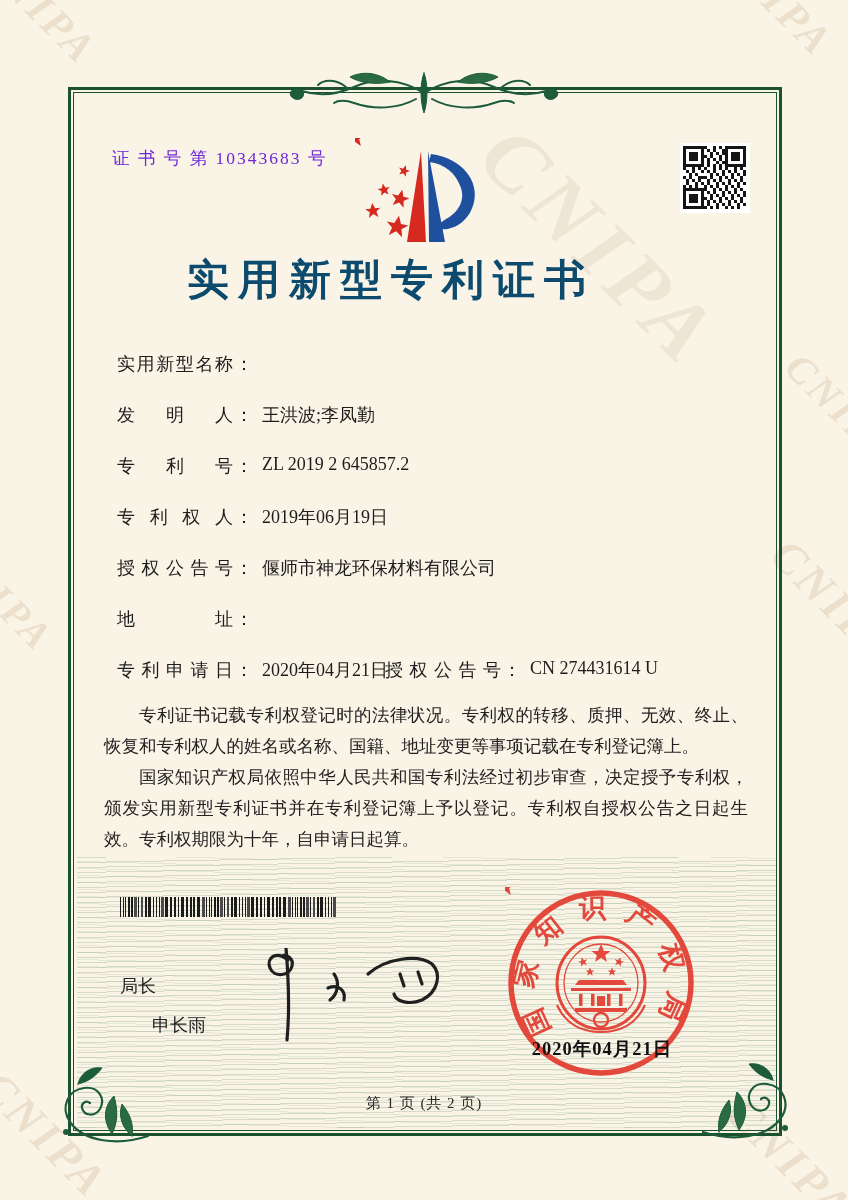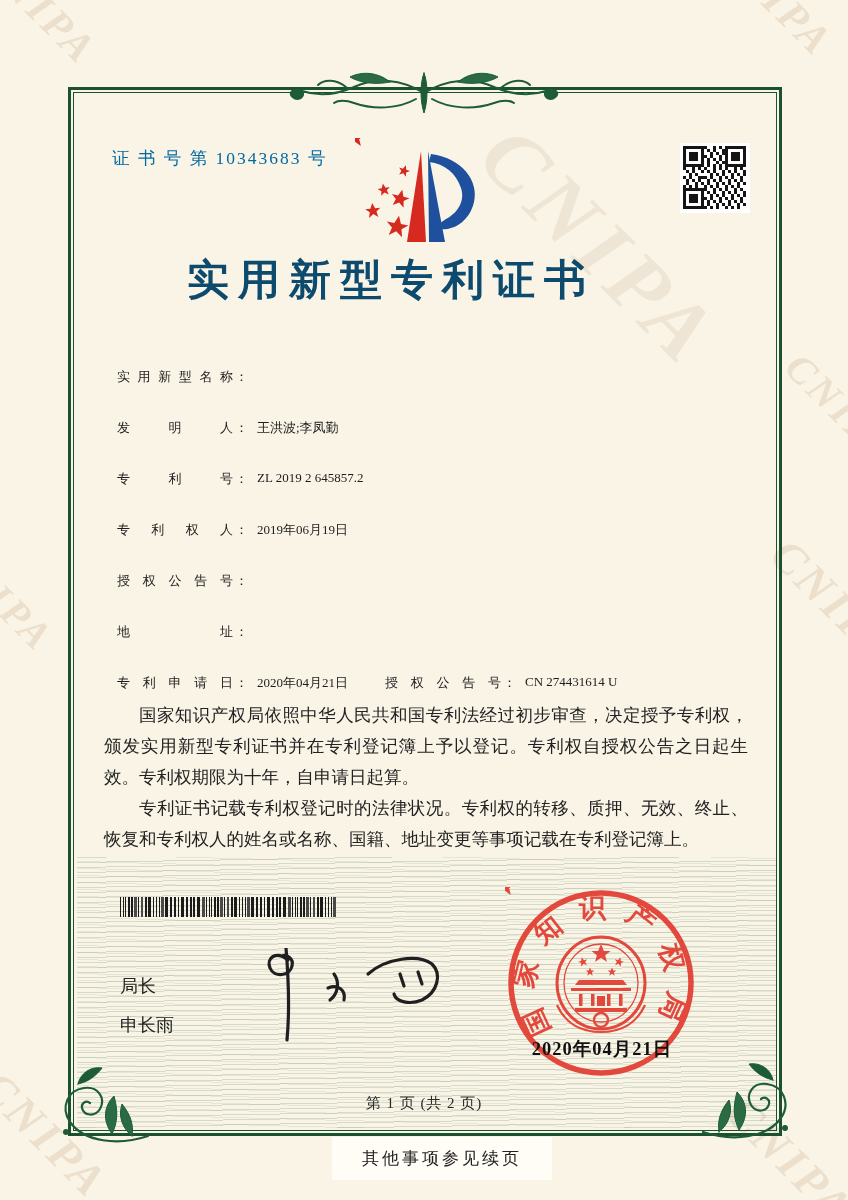--- a/index.html
+++ b/index.html
@@ -33,51 +33,51 @@
       repeating-linear-gradient(179deg, rgba(122,158,128,0.30) 0 1px, rgba(122,158,128,0) 1px 5px),
       repeating-linear-gradient(1.5deg, rgba(122,158,128,0.16) 0 1px, rgba(122,158,128,0) 1px 7px);
   }
   .ornament{position:absolute;}
   .orn-top{left:262px; top:67px;}
   .orn-bl{left:48px; top:1062px;}
   .orn-br{left:688px; top:1058px; transform:scaleX(-1);}
   
   .cert-no{
     position:absolute; left:112px; top:146px; font-size:17.5px;
-    letter-spacing:2px; color:#0369a1;
+    letter-spacing:2px; color:#6d28d9;
   }
   .logo{position:absolute; left:355px; top:138px;}
   .qr{
     position:absolute; left:680px; top:143px; width:64px; height:64px;
     background:#fff; padding:3px;
   }
   .qr-grid{display:grid; grid-template-columns:repeat(21,3px); grid-auto-rows:3px;}
   .qm{background:#151515;}
   .cert-title{
     position:absolute; left:73px; top:252px; width:636px; text-align:center;
     font-size:42px; font-weight:bold; letter-spacing:9px; color:#0c4a6e;
   }
   
   .fields{position:absolute; left:117px; top:352px; width:640px;}
-  .field-row{position:relative; display:flex; height:30px; margin-bottom:21px; font-size:13px;margin-top:16px;}
+  .field-row{position:relative; display:flex; height:30px; margin-bottom:21px; font-size:18px;}
   .fl{width:116px; text-align:justify; text-align-last:justify; color:#1d1d1d;}
   .fc{margin:0 9px 0 2px;}
   .fv{white-space:nowrap;}
   .grant2{position:absolute; left:268px; display:flex;}
   
   .body-text{position:absolute; left:104px; top:700px; width:644px;}
   .body-text p{
     margin:0; font-size:17.5px; line-height:31px; text-indent:2em;
     text-align:justify; color:#222;
   }
   
   .barcode{position:absolute; left:120px; top:897px; width:218px; height:20px; display:flex; align-items:stretch;}
   .barcode span{display:block; height:100%;}
   .signer{position:absolute; left:120px; top:974px; font-family:"Liberation Sans","DejaVu Sans",sans-serif; font-size:18px; color:#222;}
-  .signer .line2{margin-top:15px;}
+  .signer .line2{margin-top:15px;margin-left:32px;}
   .signature{position:absolute; left:246px; top:948px;}
   .seal{position:absolute; left:505px; top:887px;}
   .seal-date{
     position:absolute; left:506px; top:1036px; width:192px; text-align:center;
     font-size:18.5px; font-weight:bold; color:#111; letter-spacing:1px; white-space:nowrap;
   }
   .page-no{
     position:absolute; left:73px; top:1094px; width:702px; text-align:center;
     font-size:15px; letter-spacing:1px; color:#2a2a2a;
   }
@@ -614,40 +614,41 @@
         <span class="fv">ZL 2019 2 645857.2</span>
     </div>
     <div class="field-row">
       <span class="fl">专利权人</span>
         <span class="fc">：</span>
         <span class="fv">2019年06月19日</span>
     </div>
     <div class="field-row">
       <span class="fl">授权公告号</span>
         <span class="fc">：</span>
+        <span class="fv">偃师市神龙环保材料有限公司</span>
     </div>
     <div class="field-row">
       <span class="fl">地址</span>
         <span class="fc">：</span>
     </div>
     <div class="field-row">
       <span class="fl">专利申请日</span>
         <span class="fc">：</span>
         <span class="fv">2020年04月21日</span>
       <span class="grant2">
         <span class="fl">授权公告号</span>
           <span class="fc">：</span>
           <span class="fv">CN 274431614 U</span>
       </span>
     </div>
   </div>
 
   <div class="body-text">
+    <p>专利证书记载专利权登记时的法律状况。专利权的转移、质押、无效、终止、恢复和专利权人的姓名或名称、国籍、地址变更等事项记载在专利登记簿上。</p>
     <p>国家知识产权局依照中华人民共和国专利法经过初步审查，决定授予专利权，颁发实用新型专利证书并在专利登记簿上予以登记。专利权自授权公告之日起生效。专利权期限为十年，自申请日起算。</p>
-    <p>专利证书记载专利权登记时的法律状况。专利权的转移、质押、无效、终止、恢复和专利权人的姓名或名称、国籍、地址变更等事项记载在专利登记簿上。</p>
   </div>
 
   <div class="barcode">
       <span style="width: 1px; margin-right: 2px; background: rgb(27, 27, 27);"></span>
       <span style="width: 1px; margin-right: 1px; background: rgb(27, 27, 27);"></span>
       <span style="width: 1px; margin-right: 2px; background: rgb(27, 27, 27);"></span>
       <span style="width: 2px; margin-right: 1px; background: rgb(27, 27, 27);"></span>
       <span style="width: 2px; margin-right: 1px; background: rgb(27, 27, 27);"></span>
       <span style="width: 3px; margin-right: 1px; background: rgb(74, 74, 74);"></span>
       <span style="width: 1px; margin-right: 2px; background: rgb(27, 27, 27);"></span>
@@ -750,15 +751,14 @@
         <rect x="92" y="109" width="8" height="10" stroke="none"></rect>
         <rect x="70" y="121" width="52" height="4" stroke="none"></rect>
         <circle cx="96" cy="133" r="7" fill="none" stroke-width="2.4"></circle>
         <path d="M52,118 C60,136 76,145 96,145 C116,145 132,136 140,118" fill="none" stroke-width="2.2"></path>
       </g>
     </g>
   </svg>
   <div class="seal-date">2020年04月21日</div>
 
   <div class="page-no">第 1 页 (共 2 页)</div>
-  <div class="footer-note">其他事项参见续页</div>
 
 </div>
 
 </body></html>

